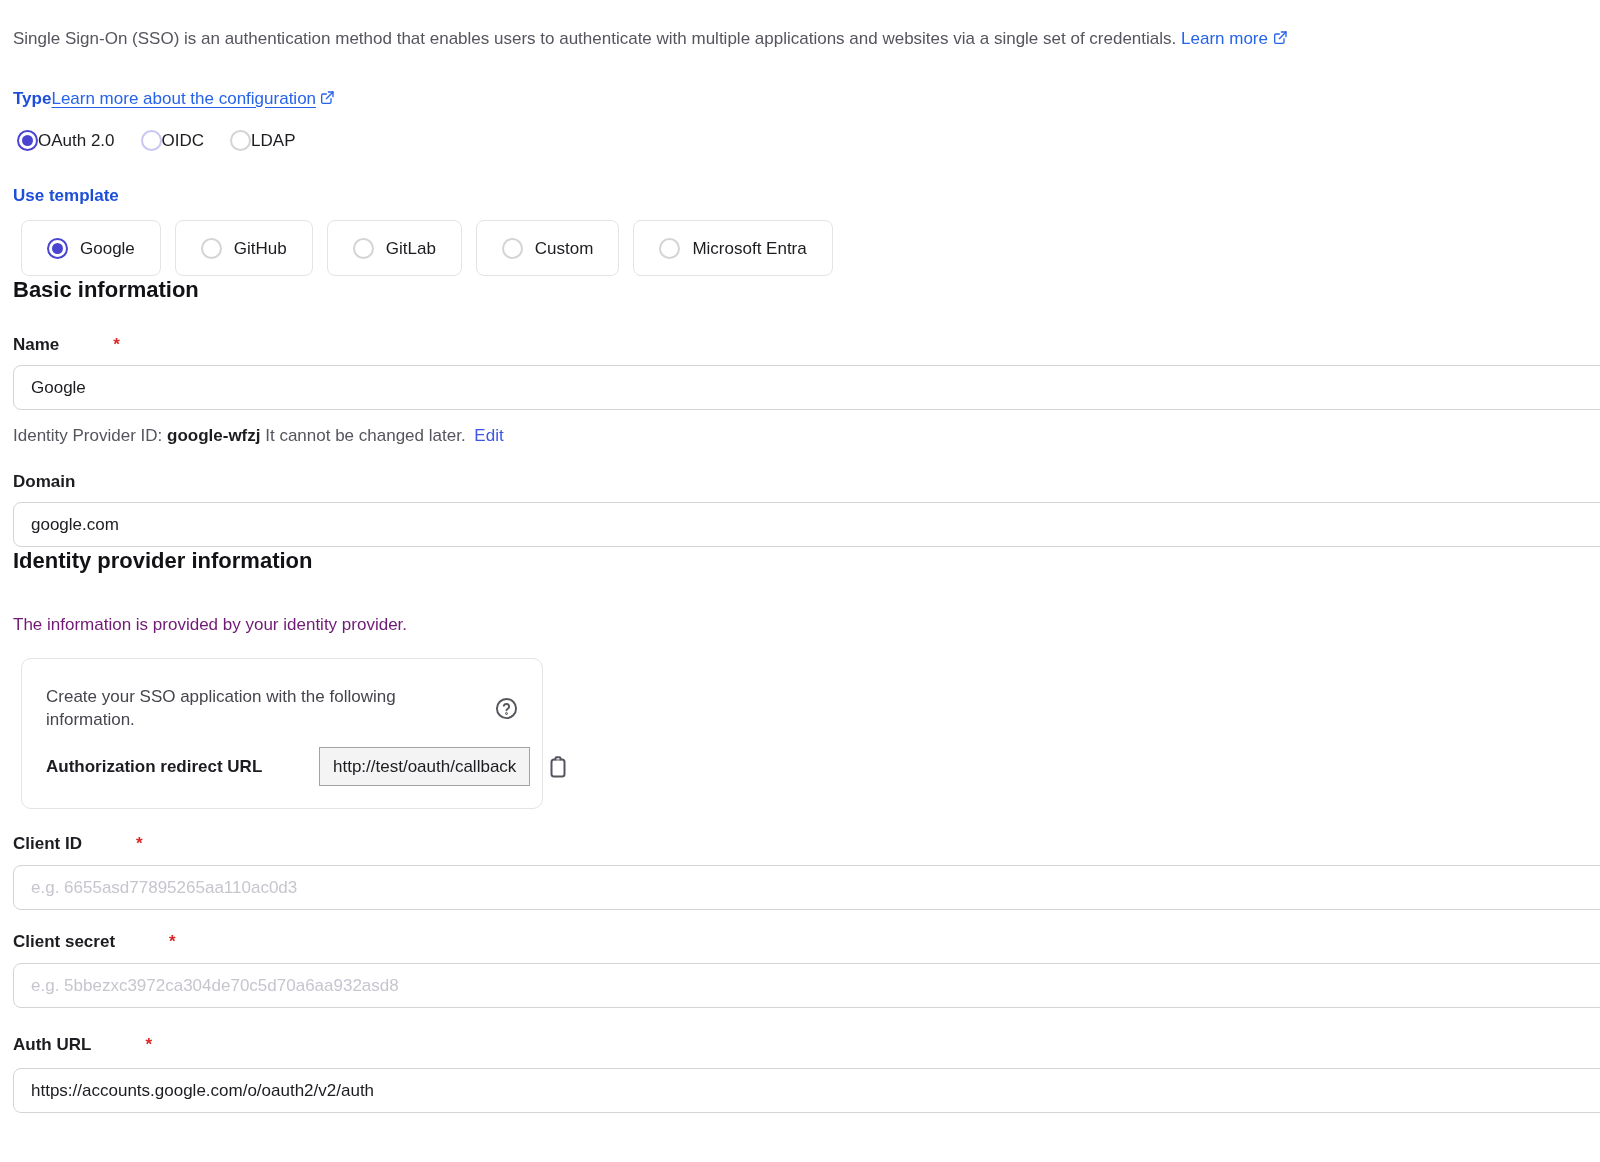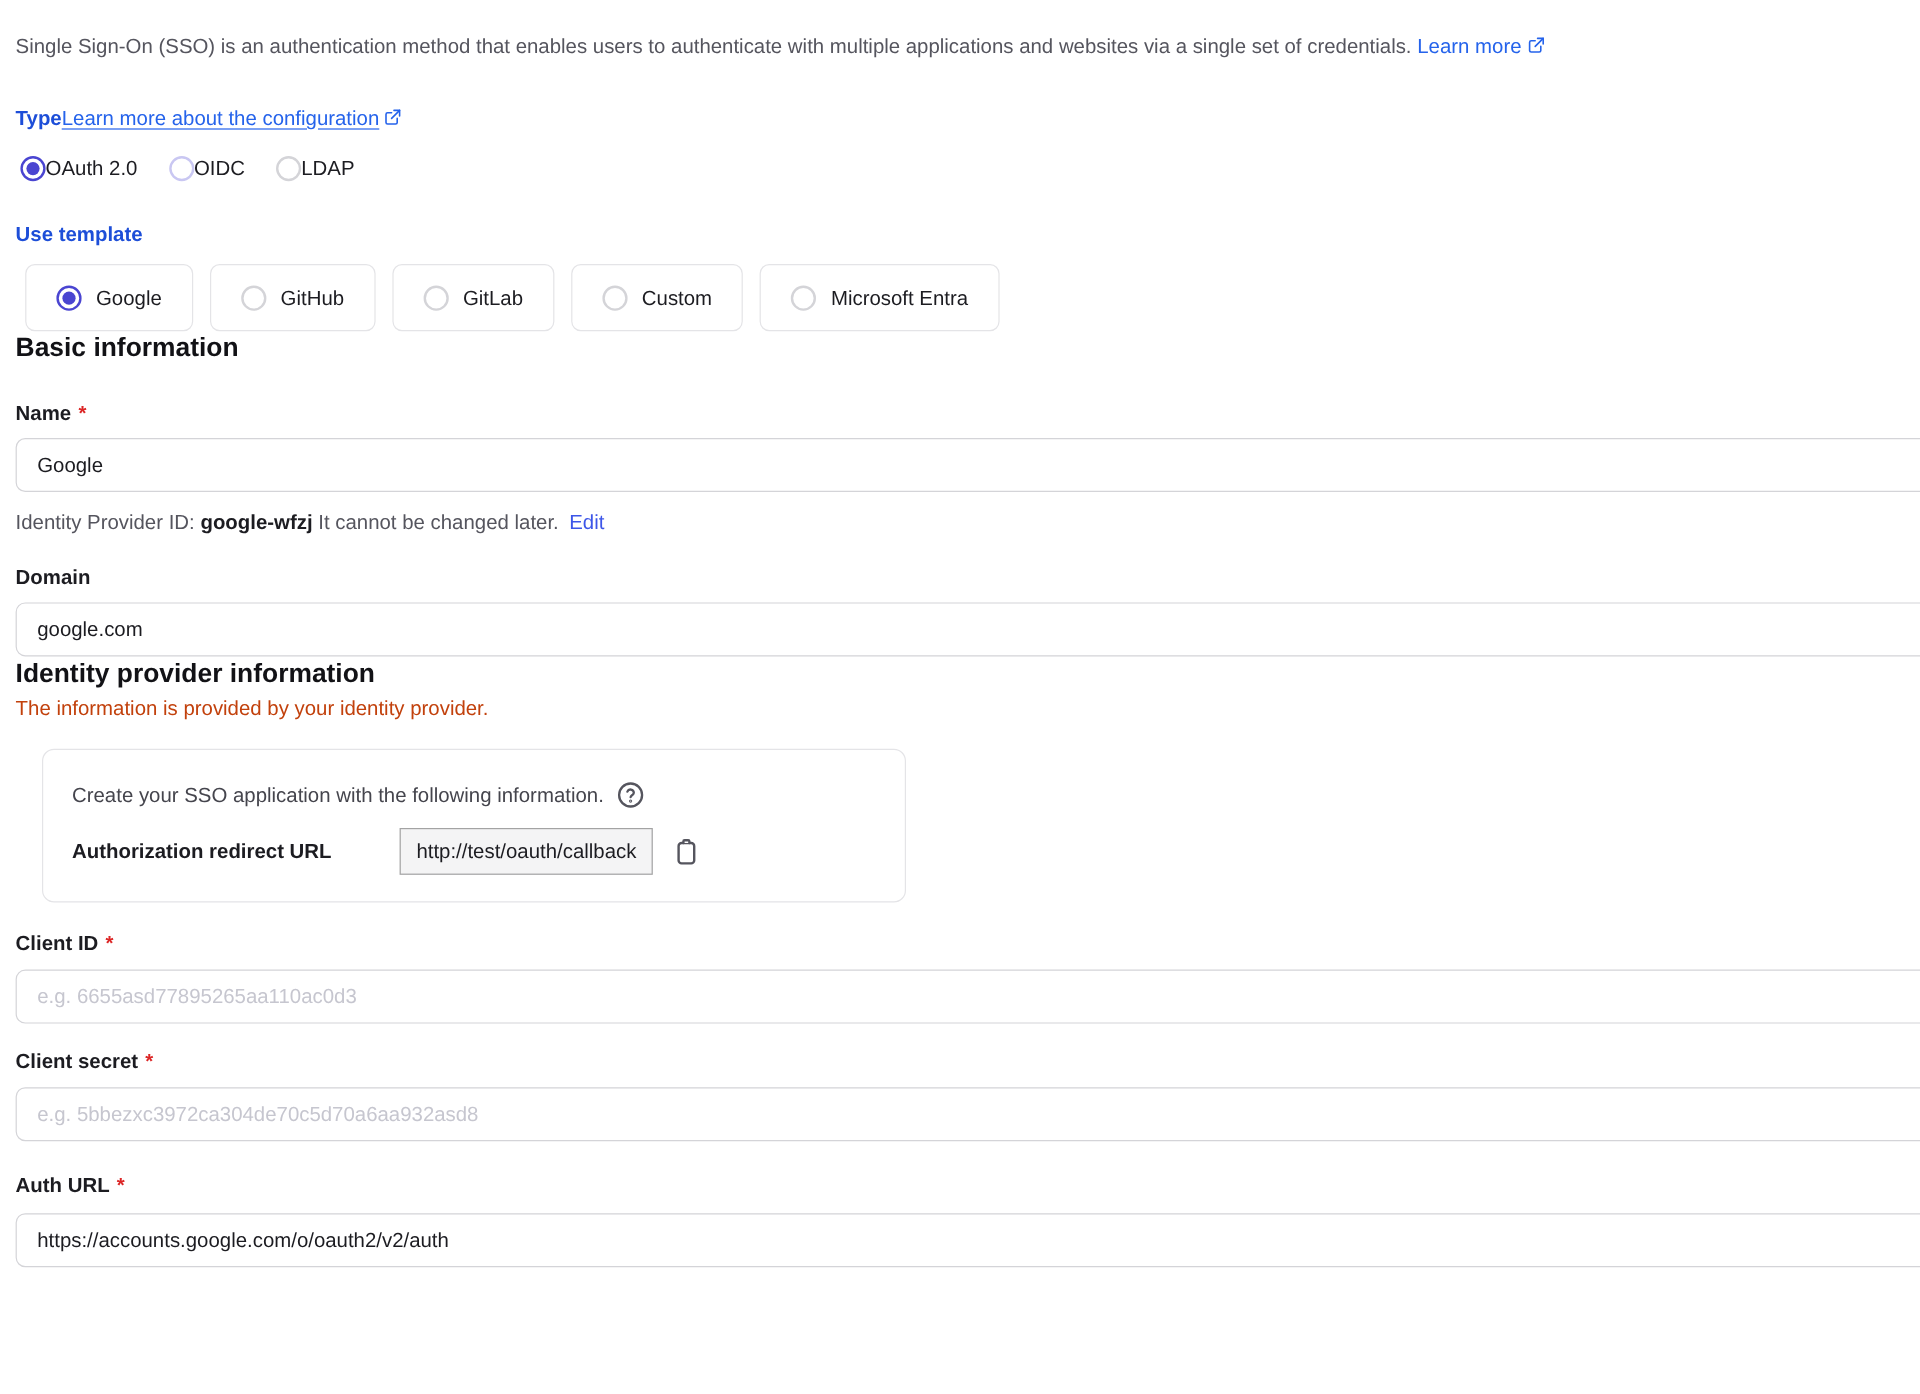--- a/index.html
+++ b/index.html
@@ -45,21 +45,21 @@
     display: flex; align-items: center; gap: 12px;
     height: 56px; padding: 0 25px;
     border: 1px solid #e4e4e7; border-radius: 8px;
     background: #fff; cursor: pointer; white-space: nowrap;
   }
 
   h2.section { margin: 0; font-size: 22px; line-height: 28px; font-weight: 700; color: #121216; }
   .h-basic { margin-top: 30px; }
   .h-idp   { margin-top: 33px; }
 
-  .field-label { display: flex; align-items: center; font-weight: 700; }
+  .field-label { display: flex; align-items: center; font-weight: 700; gap: 48px; }
   .req { color: #dc2626; margin-left: 6px; font-weight: 700; }
 
   .m-name-label   { margin-top: 29px; }
   .m-domain-label { margin-top: 23px; }
   .m-cid-label    { margin-top: 23px; }
   .m-csec-label   { margin-top: 20px; }
   .m-auth-label   { margin-top: 25px; }
 
   .text-input {
     display: block; margin-top: 9px;
@@ -69,26 +69,26 @@
     background: #fff; outline: none;
   }
   .text-input::placeholder { color: #c6c6cf; }
   .mt10 { margin-top: 10px; }
   .mt12 { margin-top: 12px; }
 
   .helper { margin-top: 14px; color: #55555e; }
   .helper .idp-id { font-weight: 700; color: #1c1c21; }
   .edit-link { color: #3d56e8; font-weight: 500; margin-left: 4px; }
 
-  .subtitle { margin: 4px 0 0 0; color: #c2410c; }
+  .subtitle { margin: 38px 0 0 0; color: #701a75; }
   .auth-helper { margin-top: 5px; color: #55555e; }
 
   .info-box {
-    margin-top: 22px; margin-left: 22px;
-    width: 720px;
+    margin-top: 22px; margin-left: 8px;
+    width: 522px;
     border: 1px solid #e4e4e7; border-radius: 10px;
     padding: 26px 24px 22px;
   }
   .ib-row1 { display: flex; align-items: center; gap: 11px; color: #45454d; }
   .help-btn { display: inline-flex; cursor: pointer; }
   .ib-row2 { margin-top: 16px; display: flex; align-items: center; }
   .ib-label { flex: 0 0 273px; font-weight: 700; color: #1c1c21; }
   .chip {
     background: #f4f4f5; border: 1px solid #a3a3a3; border-radius: 0;
     padding: 7px 13px; color: #1c1c21; white-space: nowrap;

